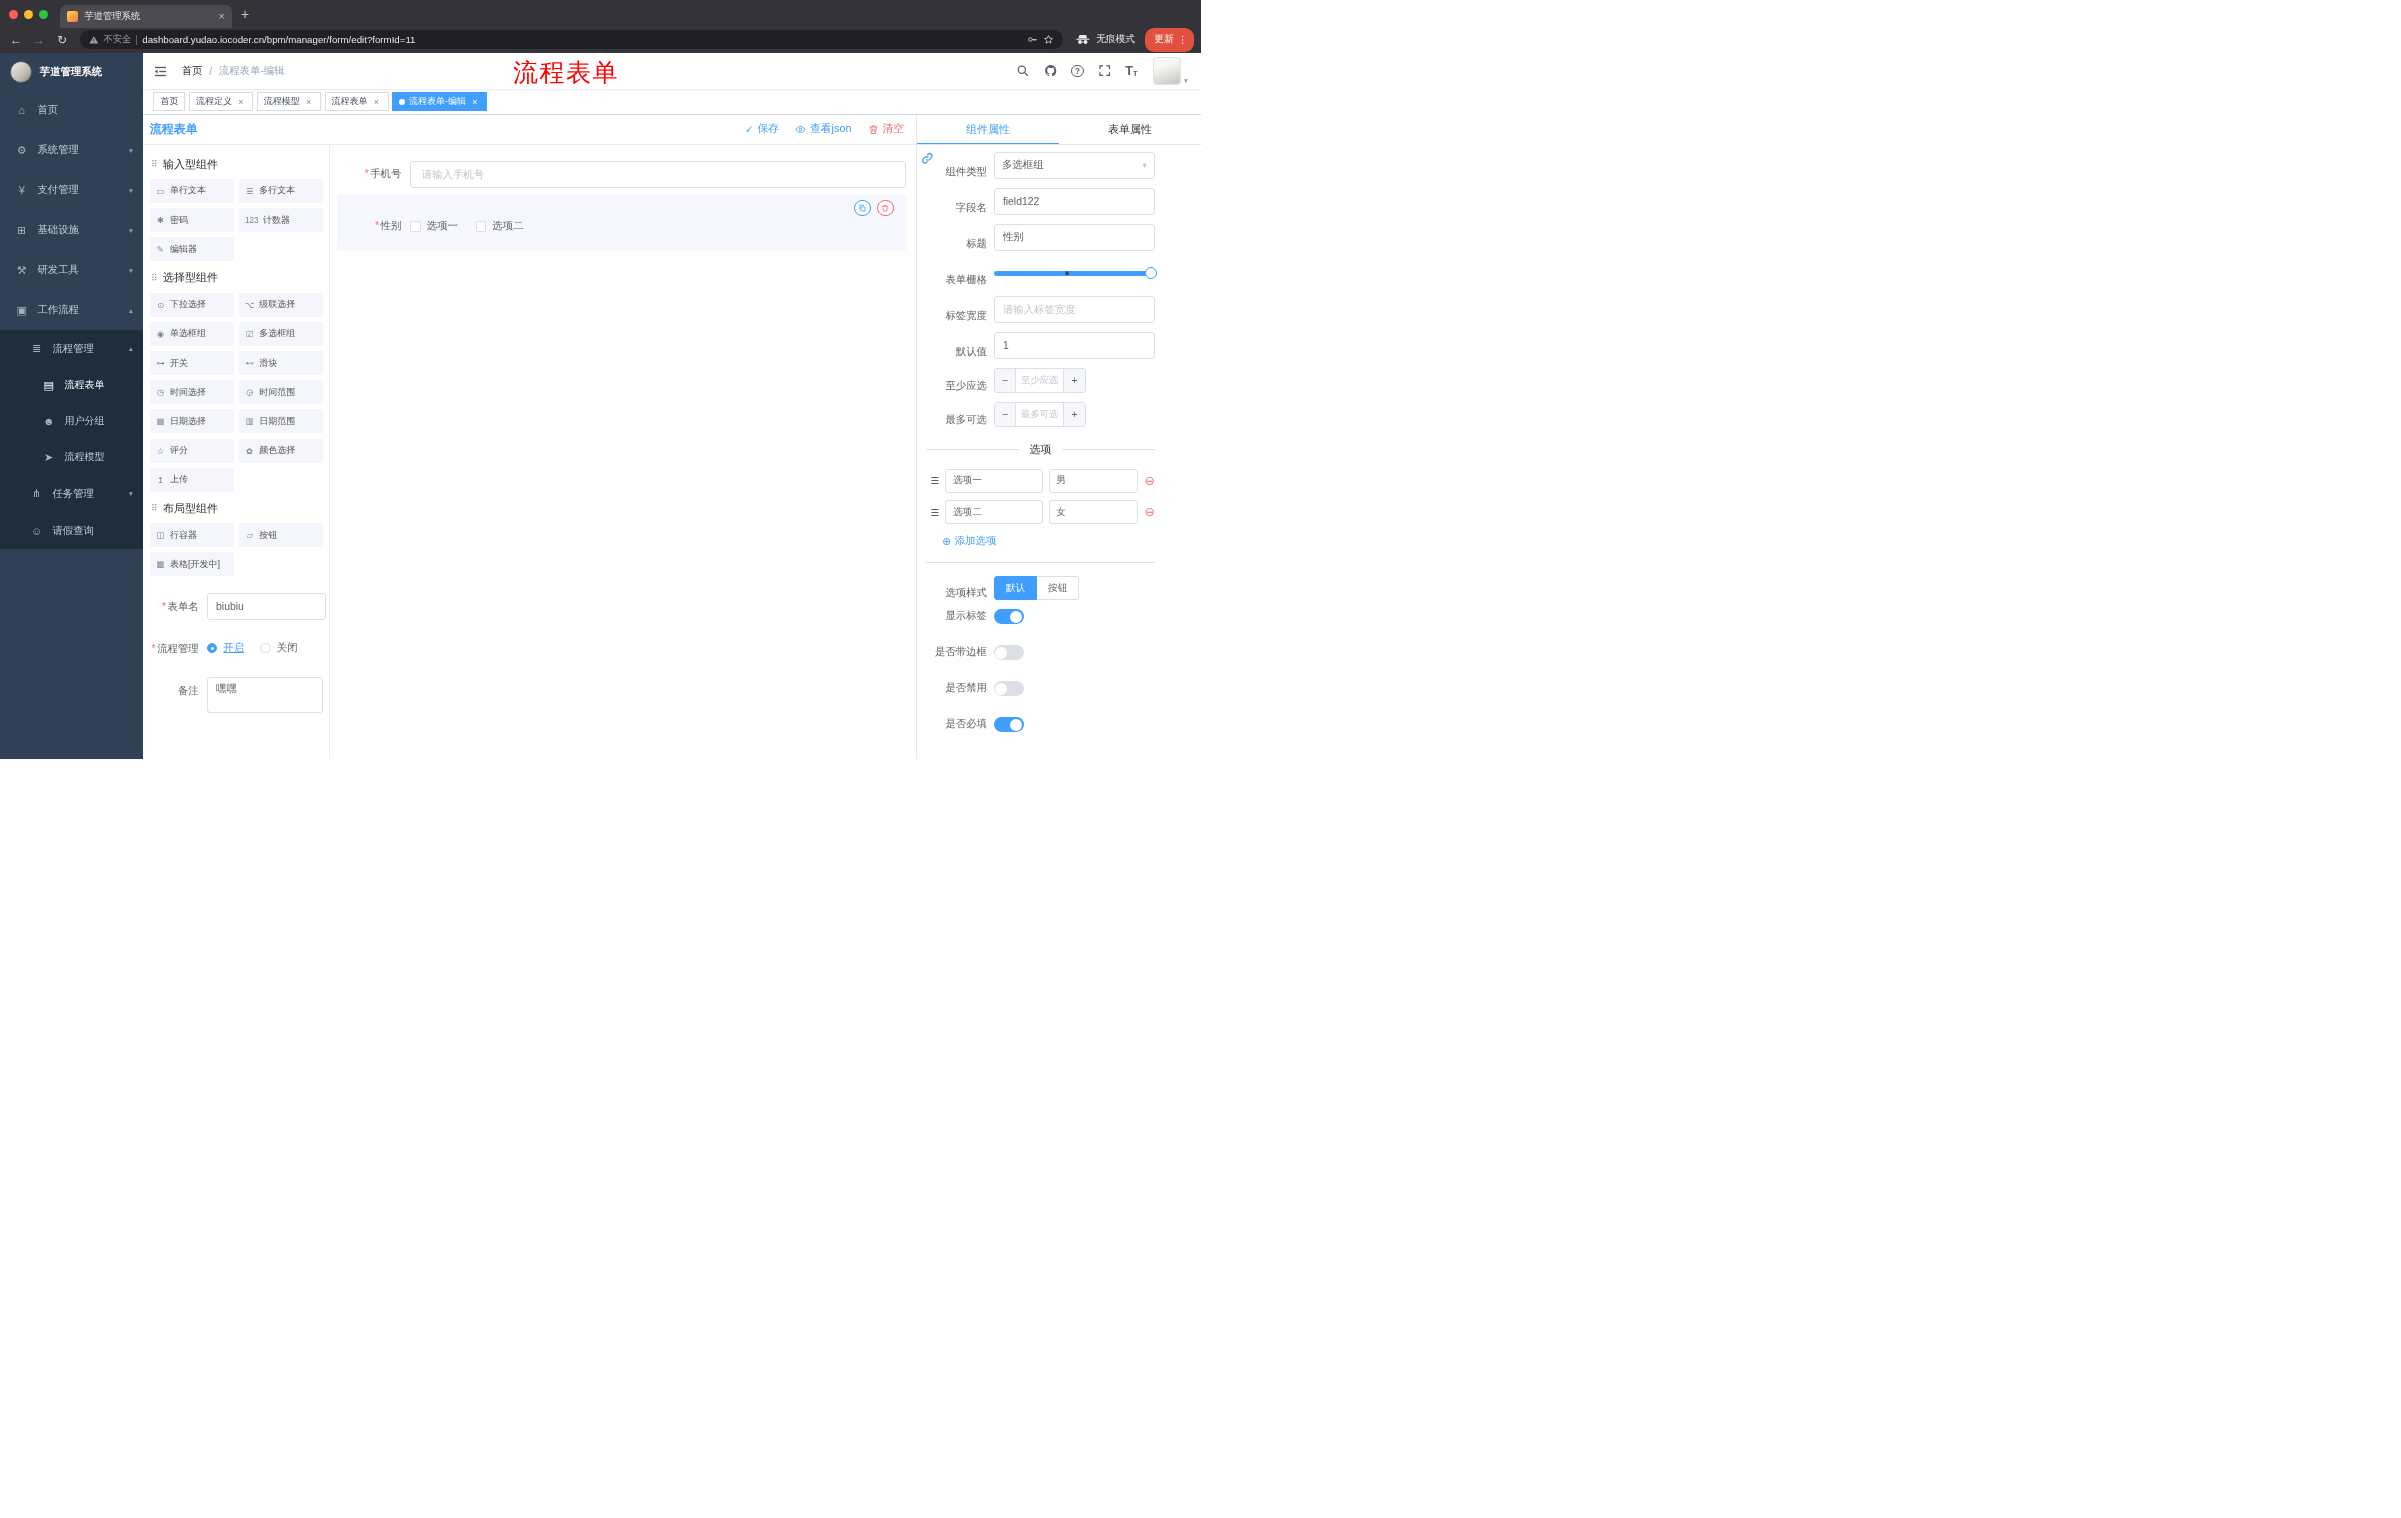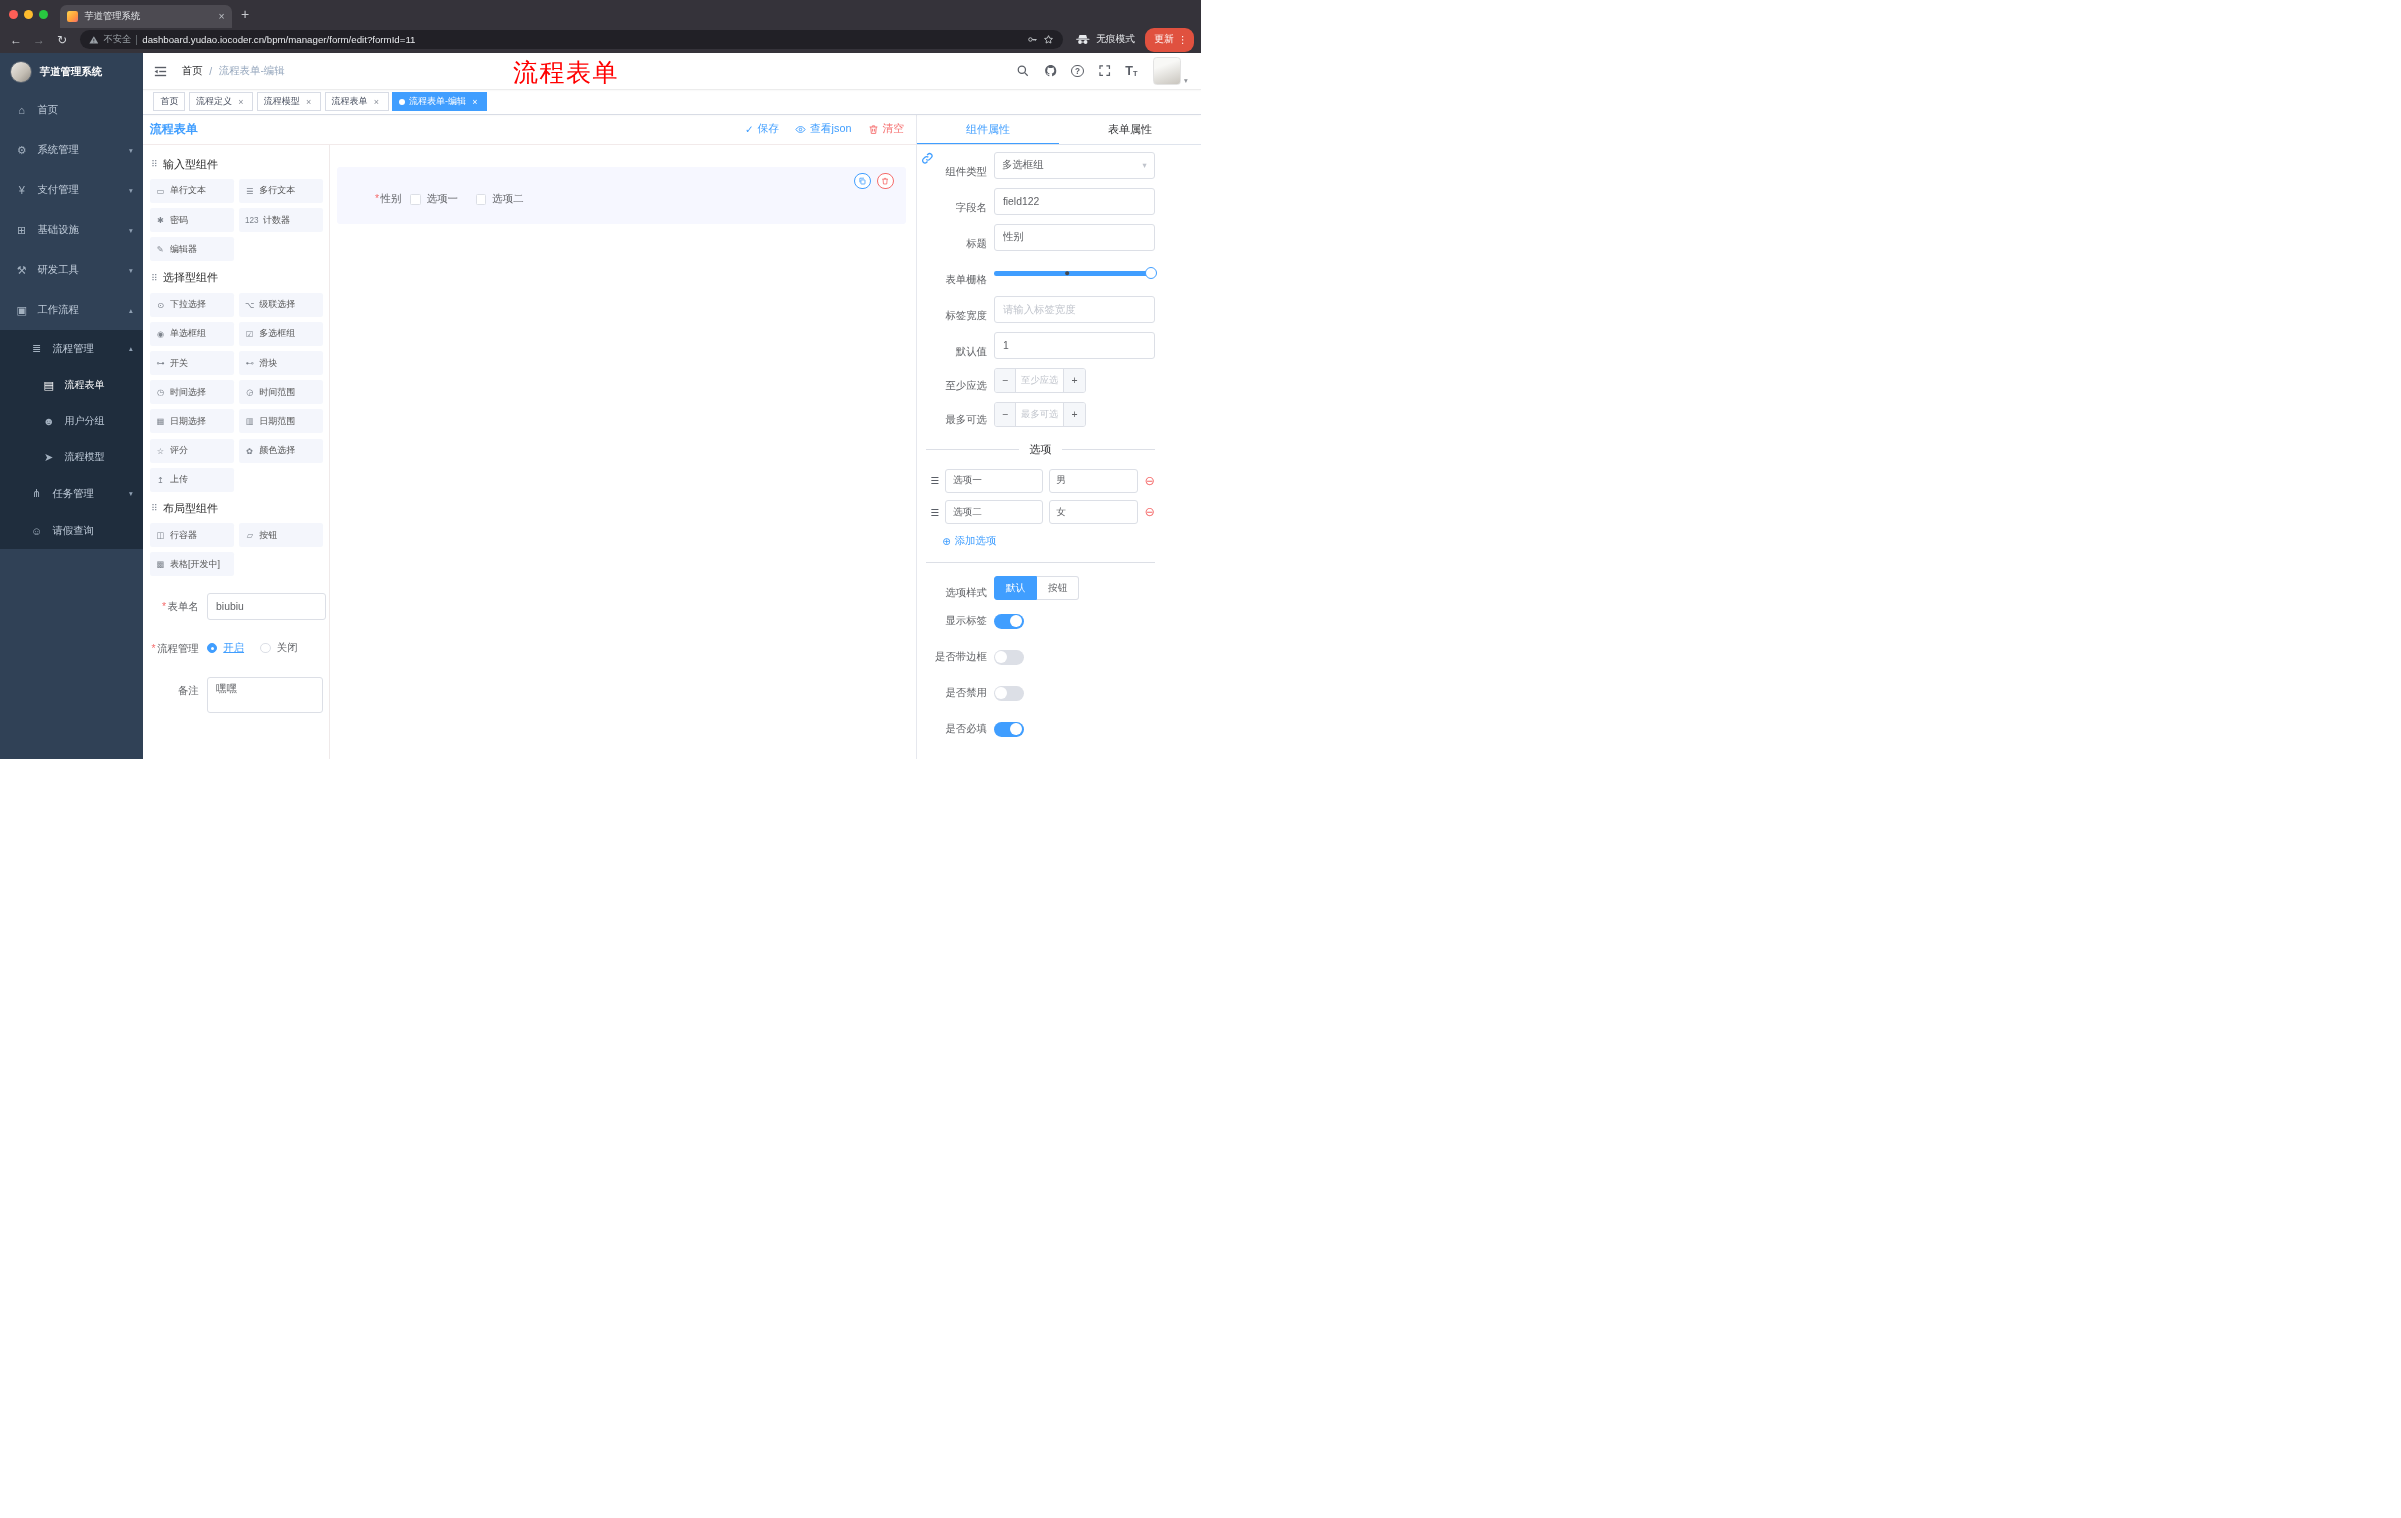--- a/index.html
+++ b/index.html
@@ -151,21 +151,21 @@
 .opt-inp.a{flex:1.1;}
 .opt-inp.b{flex:1;}
 .opt-del{color:#f56c6c;font-size:12.6px;cursor:pointer;flex:none;line-height:1;}
 .add-opt{display:flex;align-items:center;gap:3.7px;color:#409eff;font-size:10.4px;margin:9.7px 0 0 16.3px;cursor:pointer;}
 .phr{border:none;border-top:0.7px solid #dcdfe6;margin:14px 0 13.4px;}
 .btngroup{display:inline-flex;}
 .gbtn{height:24px;padding:0 11px;border:0.7px solid #dcdfe6;background:#fff;color:#606266;font-size:9.7px;display:flex;align-items:center;cursor:pointer;}
 .gbtn:first-child{border-radius:3px 0 0 3px;}
 .gbtn:last-child{border-radius:0 3px 3px 0;border-left:none;}
 .gbtn.active{background:#409eff;border-color:#409eff;color:#fff;}
-.trow{display:flex;align-items:center;margin-bottom:12px;height:24px;}
+.trow{display:flex;align-items:flex-start;margin-bottom:12px;height:24px;}
 .toggle{width:30px;height:15px;border-radius:7.4px;background:#dcdfe6;position:relative;cursor:pointer;flex:none;}
 .toggle::after{content:"";position:absolute;top:1.5px;left:1.5px;width:12px;height:12px;border-radius:50%;background:#fff;}
 .toggle.on{background:#409eff;}
 .toggle.on::after{left:auto;right:1.5px;}
 </style>
 </head>
 <body>
 
 <div>
 
@@ -498,20 +498,24 @@
                   </span>
                 </div>
                 <div class="pfrow top">
                   <span class="pflabel"><span>备注</span></span>
                   <textarea class="ptextarea" style="">嘿嘿</textarea>
                 </div>
               </div>
             </div>
 
             <div class="canvas">
+              <div class="cfield">
+                <span class="clabel"><span class="star">*</span><span>手机号</span></span>
+                <input class="cinput" placeholder="请输入手机号" style="">
+              </div>
 
               <div class="sel-block">
                 <div class="sel-actions">
                   <span class="act-btn copy">
                     <svg viewBox="0 0 24 24" fill="none" stroke="currentColor" stroke-width="2.4">
                         <rect x="8.5" y="8.5" width="12" height="12" rx="1.5"></rect>
                         <path d="M5.5 15.5v-12h12"></path>
                       </svg>
                   </span>
                   <span class="act-btn del">

